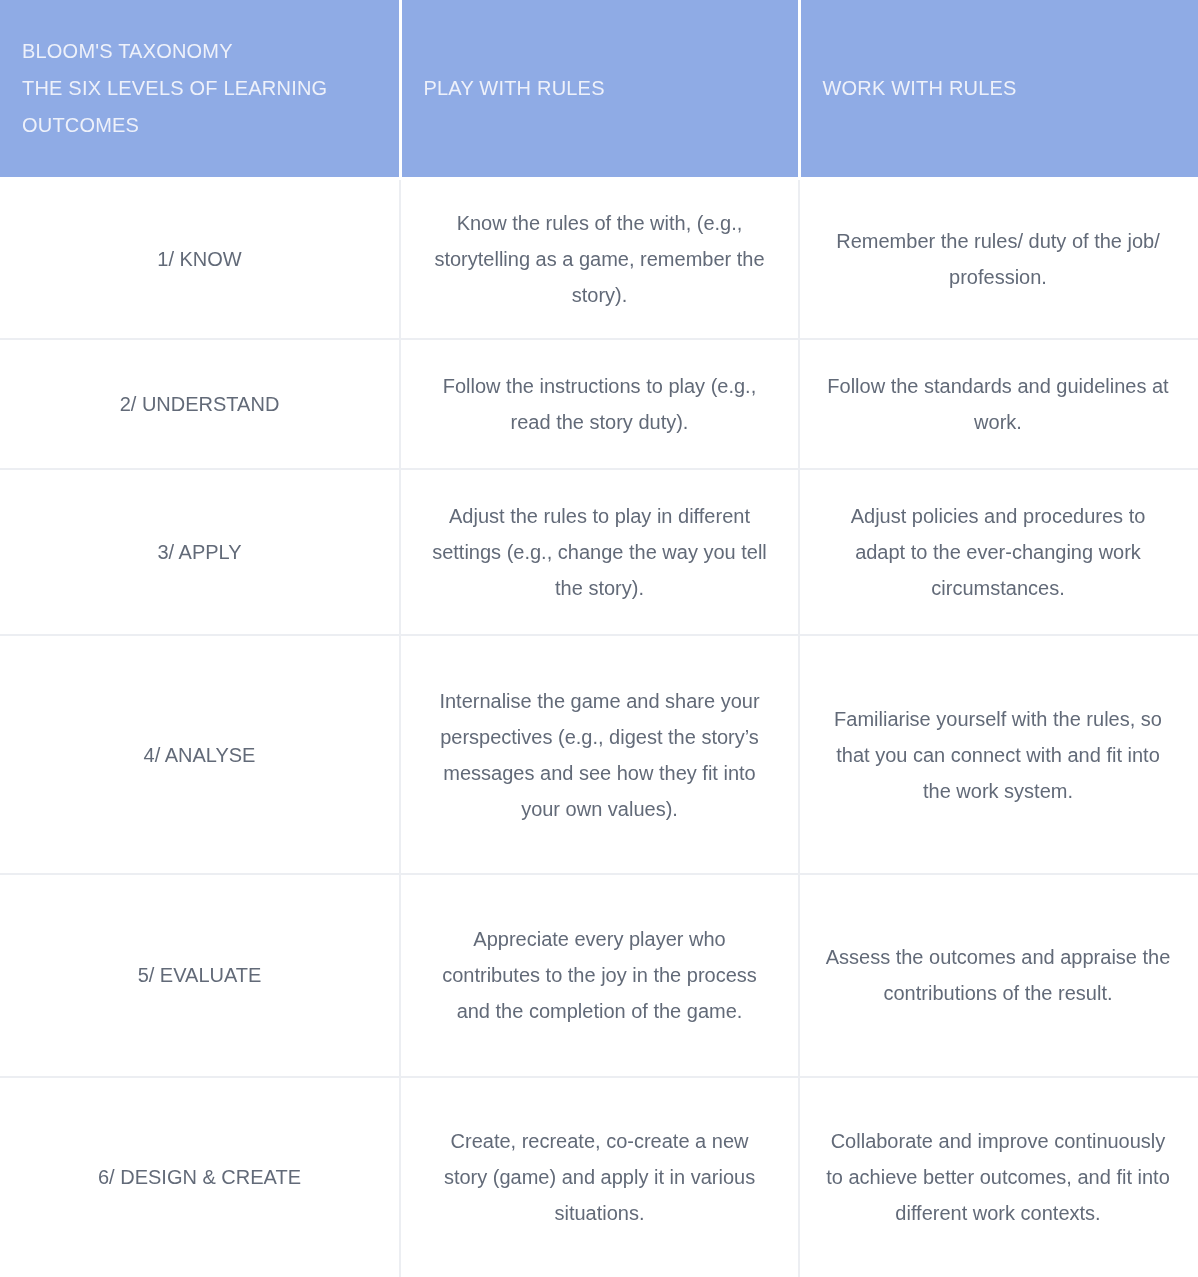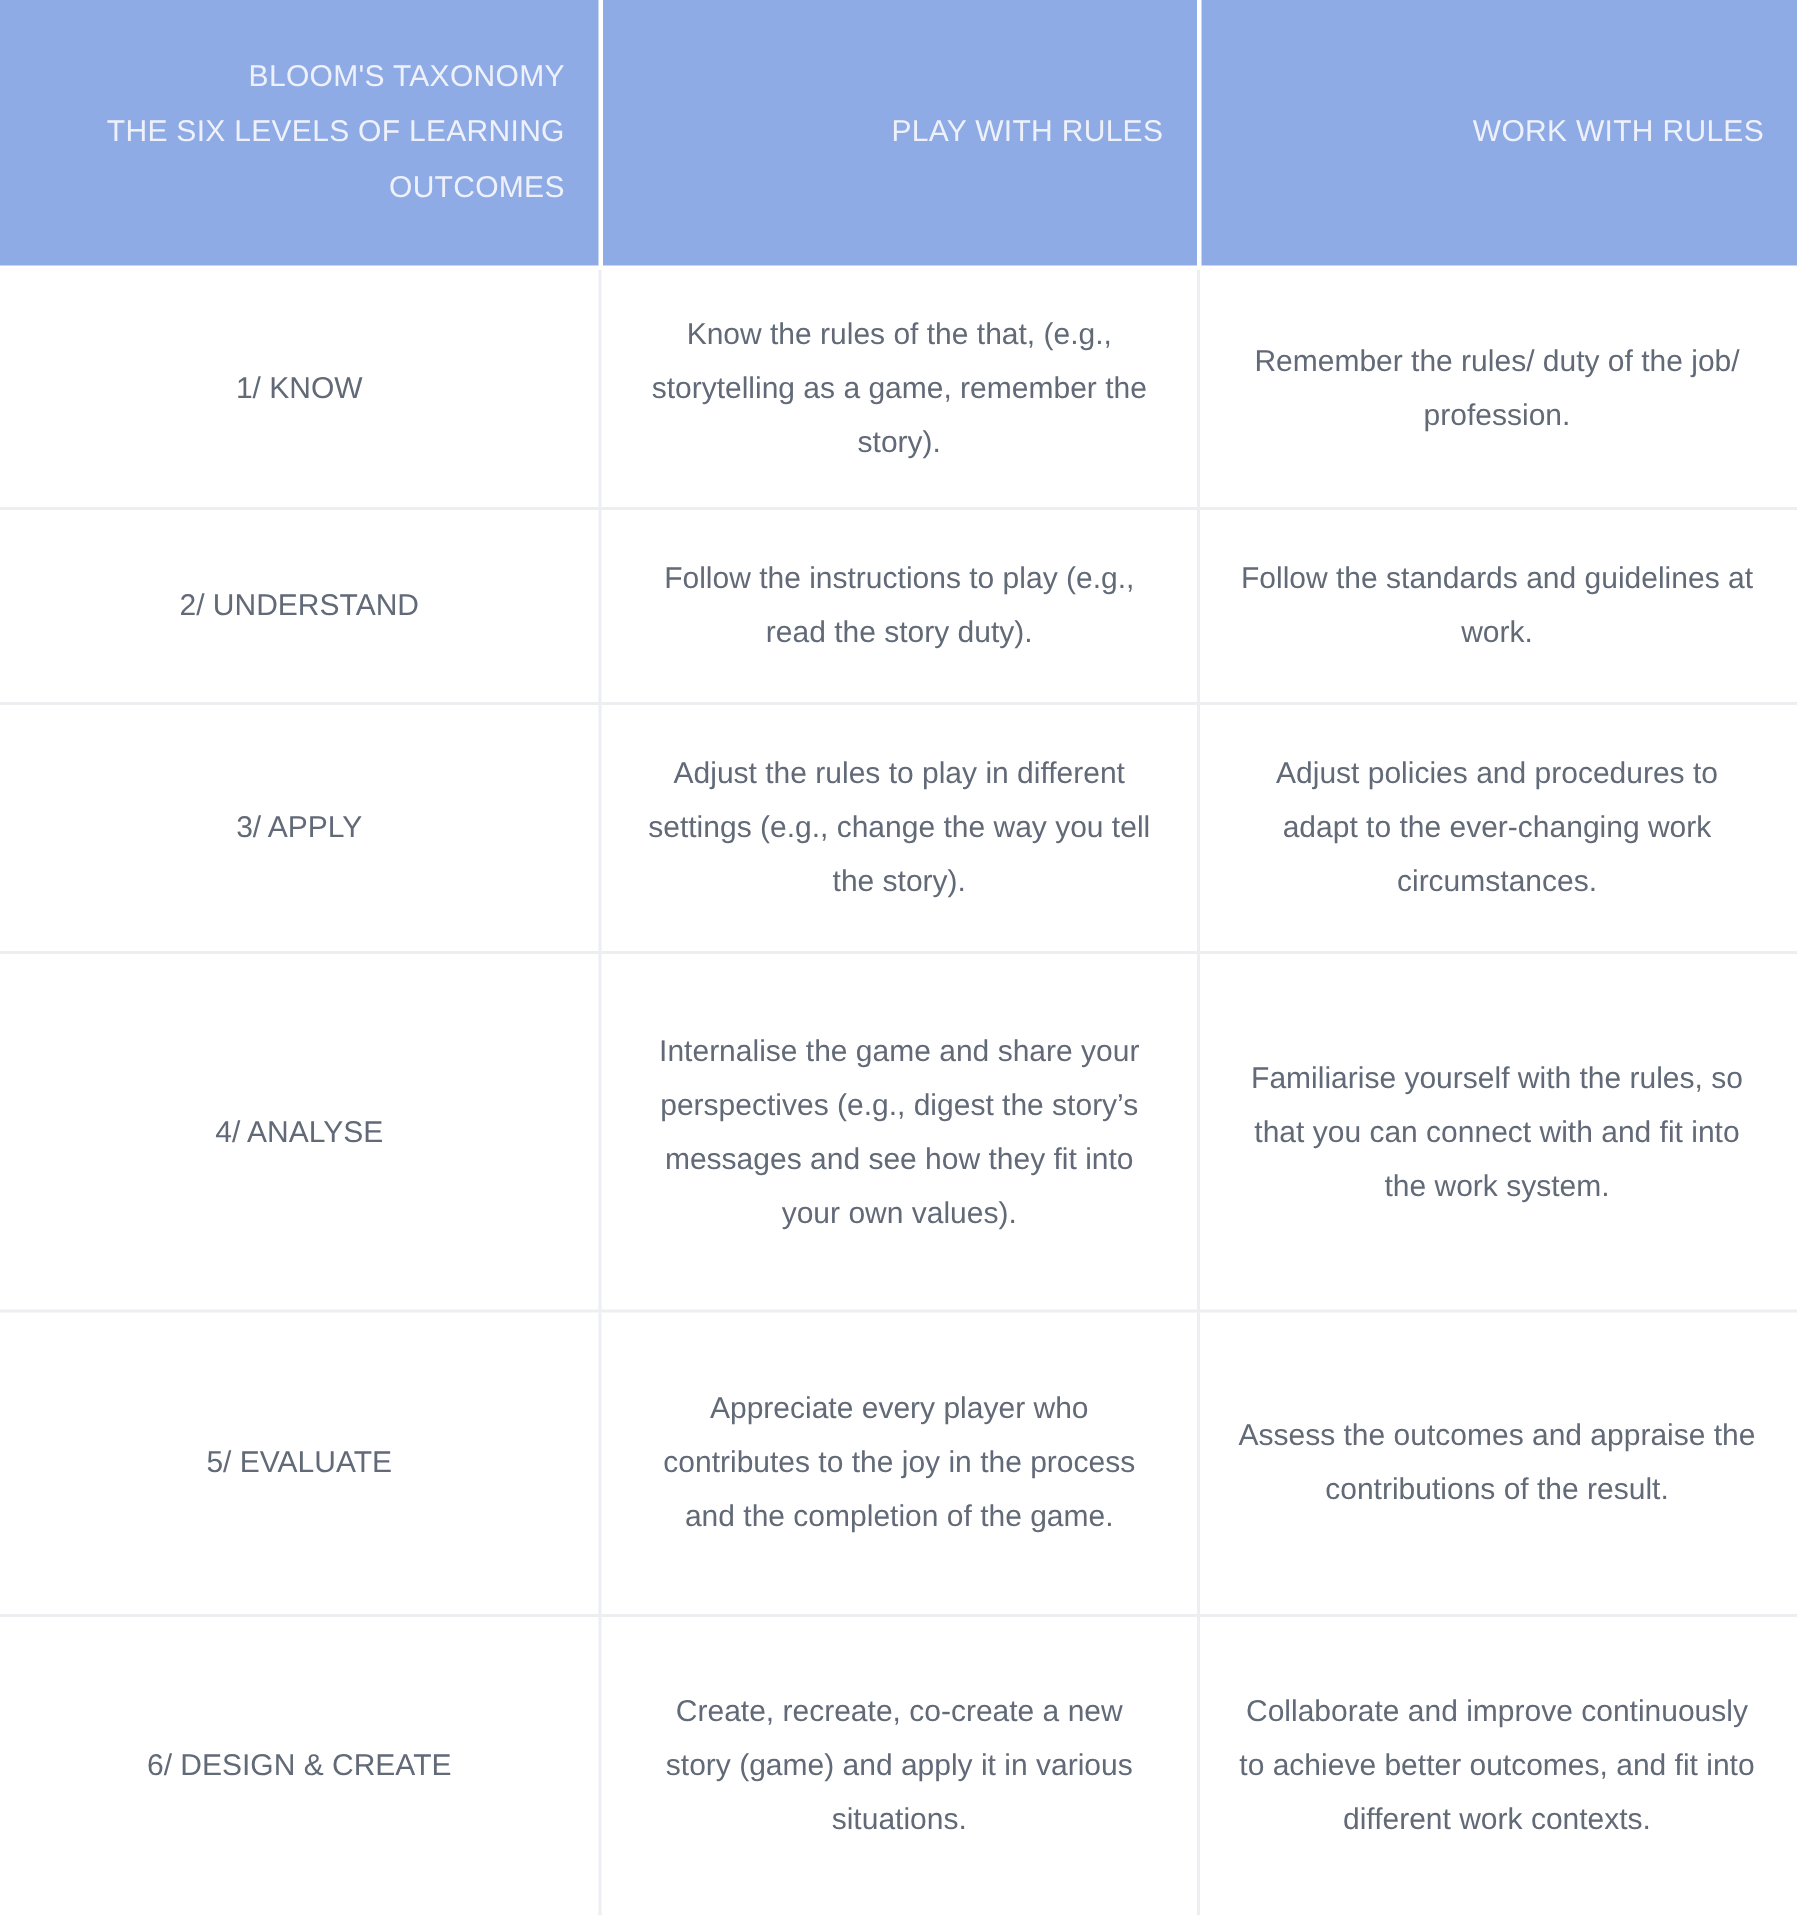--- a/index.html
+++ b/index.html
@@ -27,21 +27,21 @@
 
   
   thead tr { height: 178px; }
 
   th.header-cell {
     background: #8fabe5;
     color: #eef1fa;
     font-weight: normal;
     font-size: 20px;
     line-height: 37px;
-    text-align: right;
+    text-align: left;
     vertical-align: middle;
     padding: 0 22px;
     border-right: 3px solid #ffffff;
     border-bottom: 3px solid #ffffff;
     letter-spacing: 0.2px;
   }
   th.header-cell:last-child { border-right: none; margin-left: 20px; }
 
   .header-line { display: block; }
 
@@ -86,21 +86,21 @@
         <span class="header-line">THE SIX LEVELS OF LEARNING</span>
         <span class="header-line">OUTCOMES</span>
       </th>
       <th class="header-cell">PLAY WITH RULES</th>
       <th class="header-cell">WORK WITH RULES</th>
     </tr>
   </thead>
   <tbody>
     <tr class="row-1">
       <td class="body-cell level-cell">1/ KNOW</td>
-      <td class="body-cell">Know the rules of the that, (e.g., storytelling as a game, remember the story).</td>
+      <td class="body-cell">Know the rules of the with, (e.g., storytelling as a game, remember the story).</td>
       <td class="body-cell">Remember the rules/ duty of the job/ profession.</td>
     </tr>
     <tr class="row-2">
       <td class="body-cell level-cell">2/ UNDERSTAND</td>
       <td class="body-cell">Follow the instructions to play (e.g., read the story duty).</td>
       <td class="body-cell">Follow the standards and guidelines at work.</td>
     </tr>
     <tr class="row-3">
       <td class="body-cell level-cell">3/ APPLY</td>
       <td class="body-cell">Adjust the rules to play in different settings (e.g., change the way you tell the story).</td>

